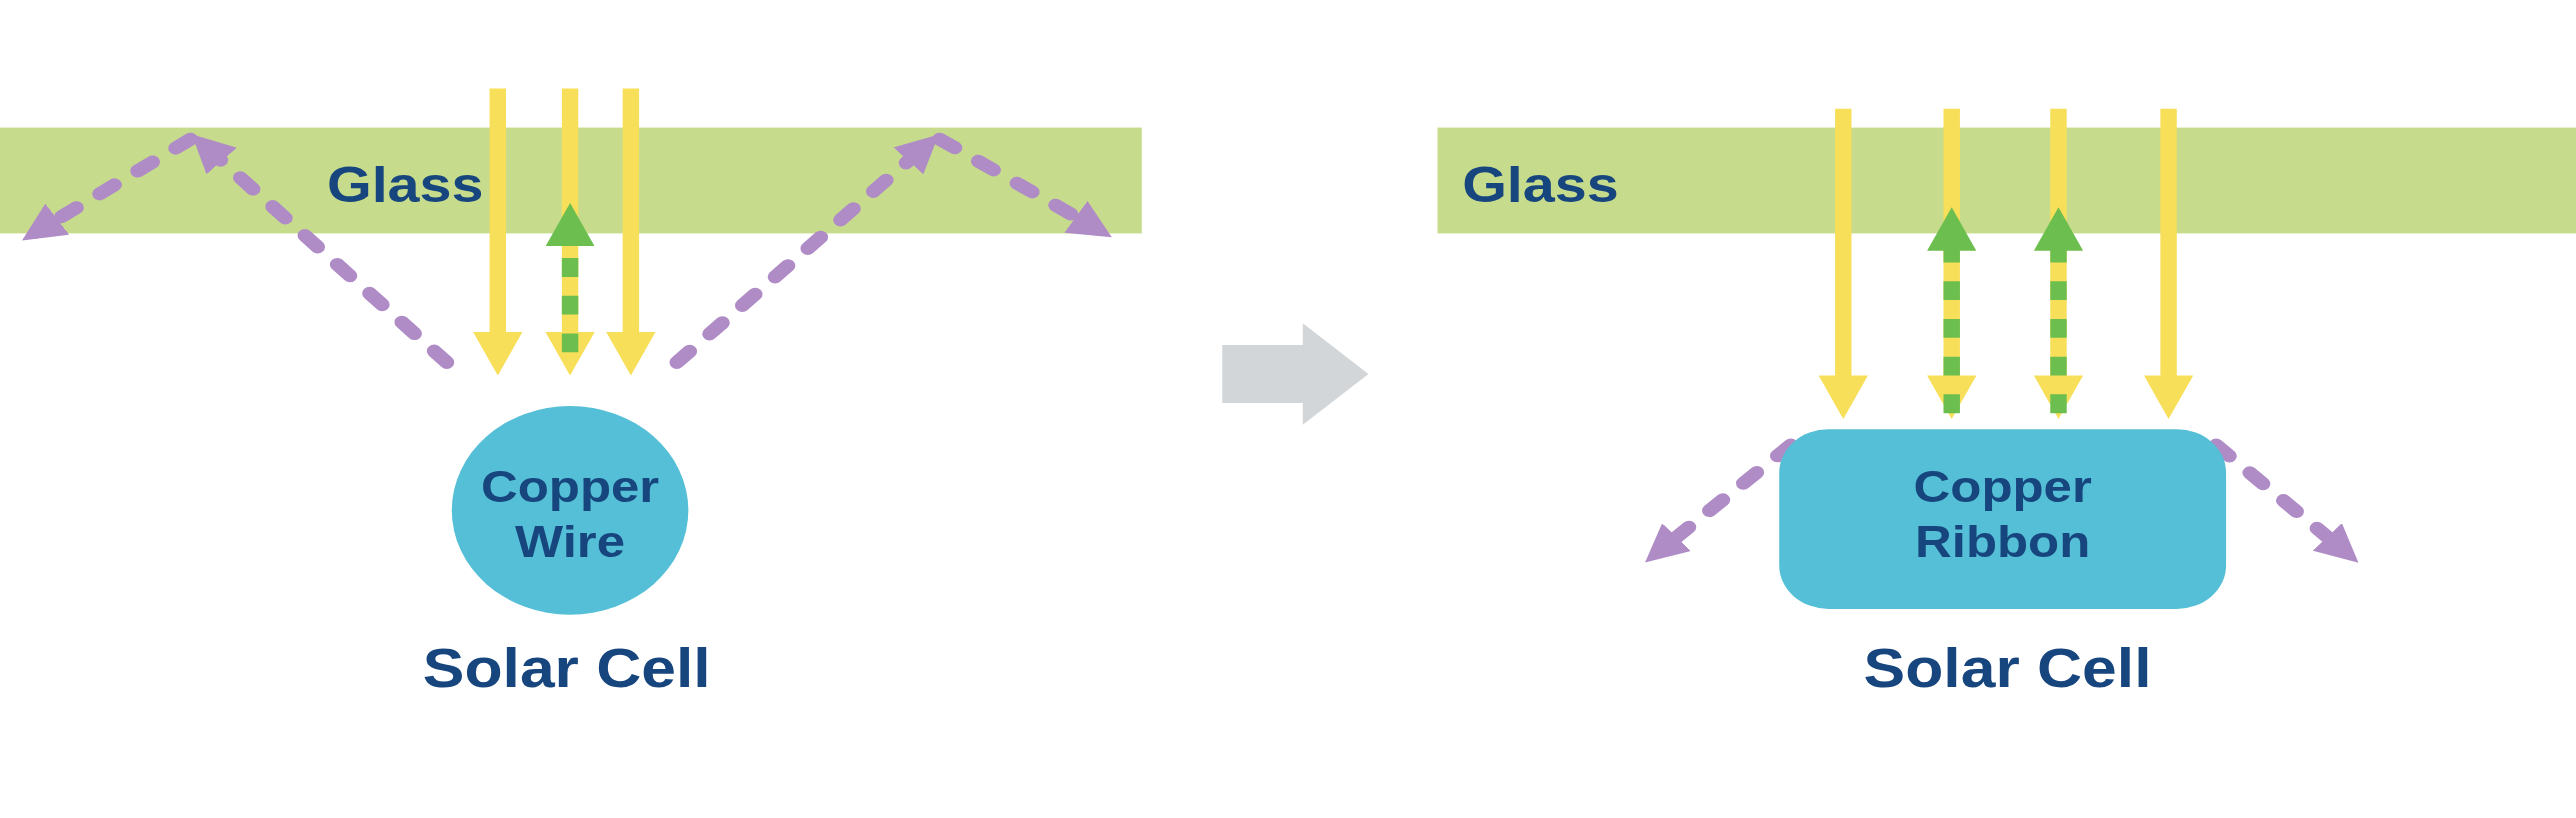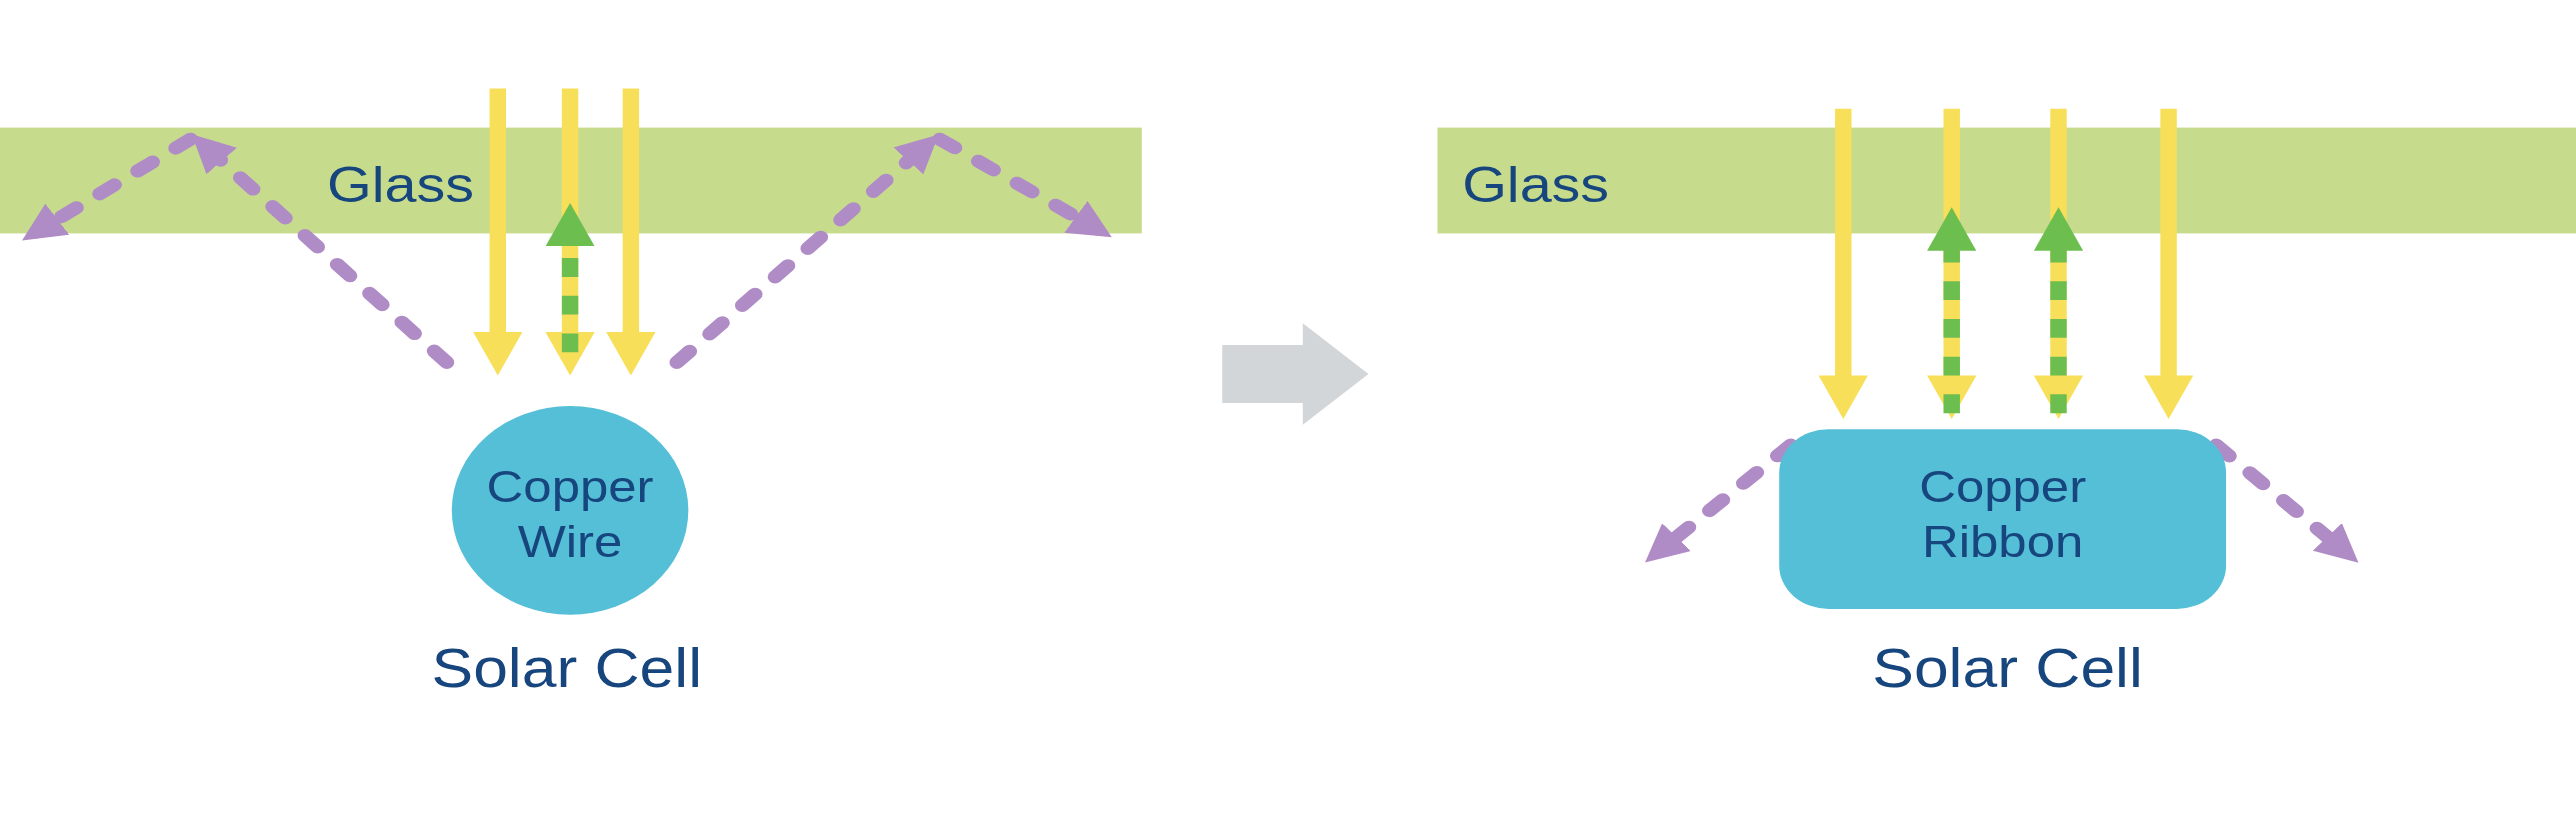--- a/index.html
+++ b/index.html
@@ -6,20 +6,21 @@
     margin: 0;
     padding: 0;
     background: #ffffff;
   }
   #stage {
     position: relative;
     width: 2576px;
     height: 722px;
     background: var(--color-background, #ffffff);
     overflow: hidden;
+    font-weight: bold;
   }
   #diagram-svg {
     display: block;
     width: 100%;
     height: 100%;
   }
   .glass {
     fill: var(--color-glass);
   }
   .copper {

